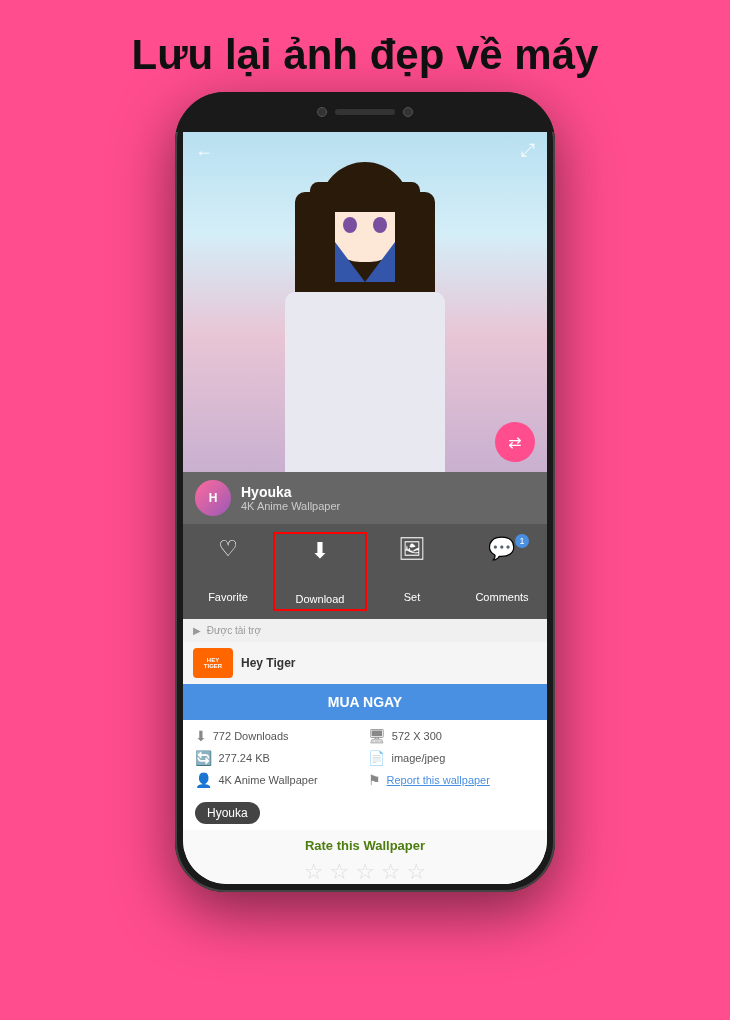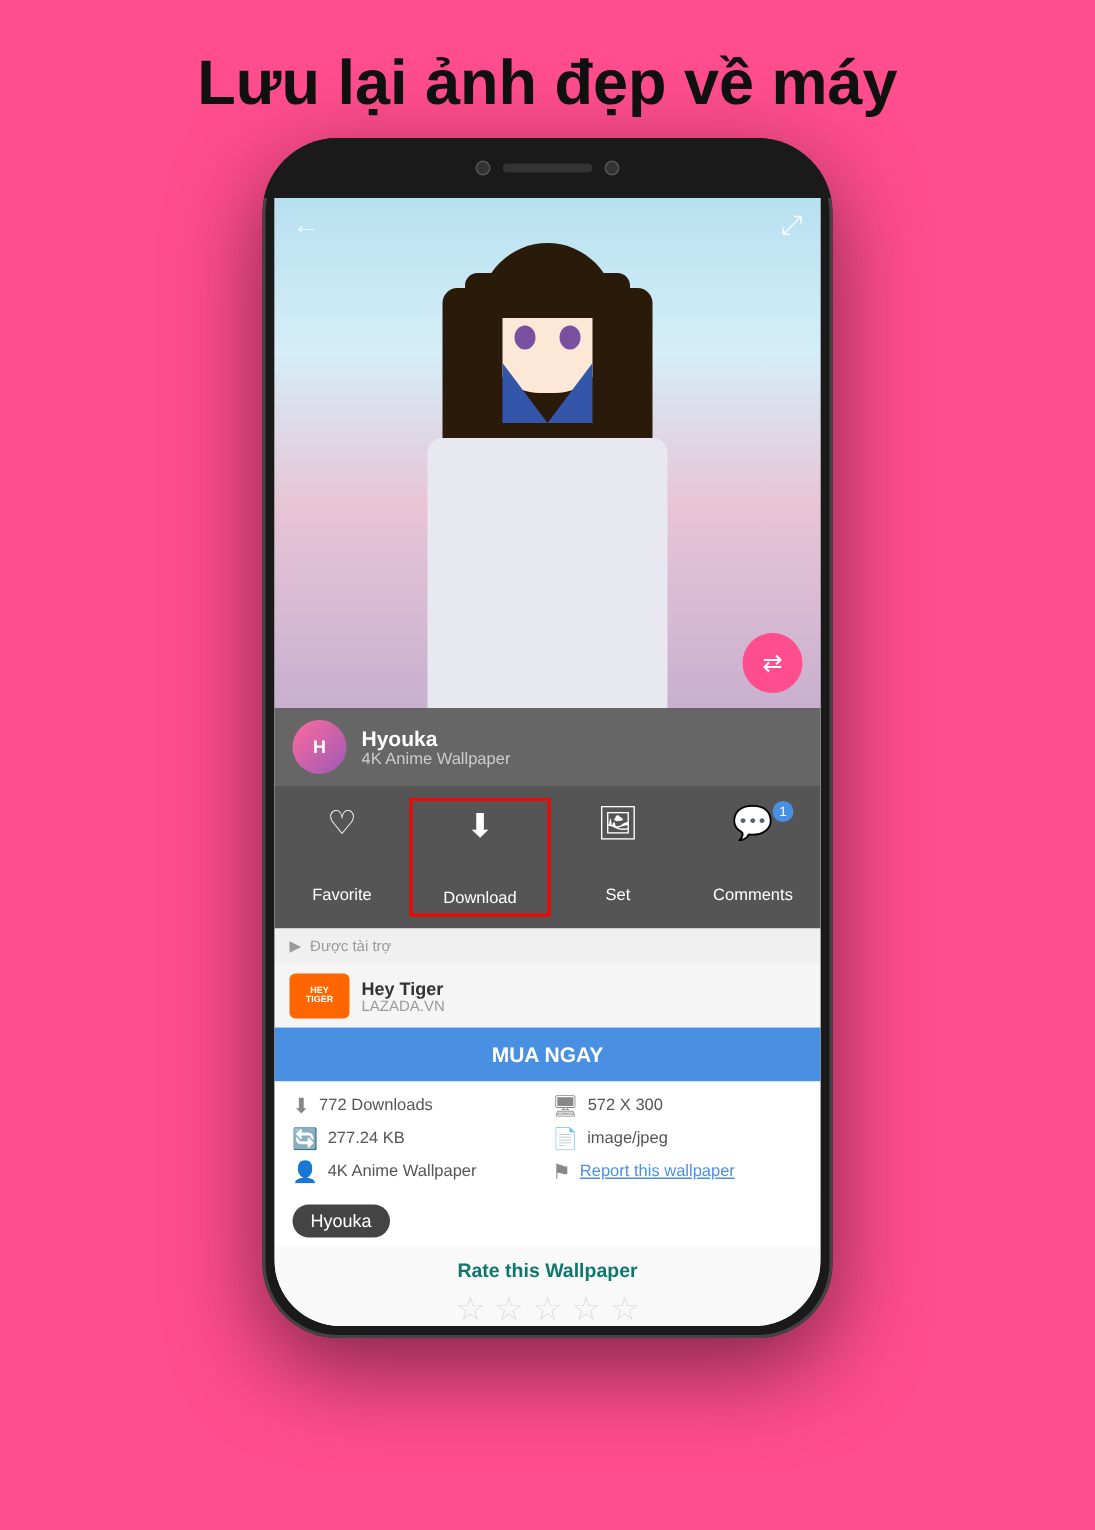--- a/index.html
+++ b/index.html
@@ -450,21 +450,21 @@
       flex: 1;
       padding: 8px;
       display: flex;
       flex-direction: column;
       align-items: center;
       gap: 6px;
     }
 
     .rate-title {
       font-size: 13px;
-      color: #0f766e;
+      color: #4d7c0f;
       font-weight: bold;
     }
 
     .stars-row {
       display: flex;
       gap: 6px;
     }
 
     .star {
       font-size: 22px;
@@ -580,21 +580,20 @@
         <span class="ad-icon">▶</span>
         <span class="ad-text">Được tài trợ</span>
       </div>
 
       <div class="sponsor-row">
         <div class="sponsor-logo">
           <span style="font-size:6px; line-height:1; text-align:center;">HEY<br>TIGER</span>
         </div>
         <div class="sponsor-text">
           <div class="sponsor-name">Hey Tiger</div>
-          <div class="sponsor-sub">LAZADA.VN</div>
         </div>
       </div>
 
       <button class="buy-btn">MUA NGAY</button>
 
       <div class="stats-grid">
         <div class="stat-item">
           <span class="stat-icon">⬇</span>
           <span class="stat-text">772 Downloads</span>
         </div>

